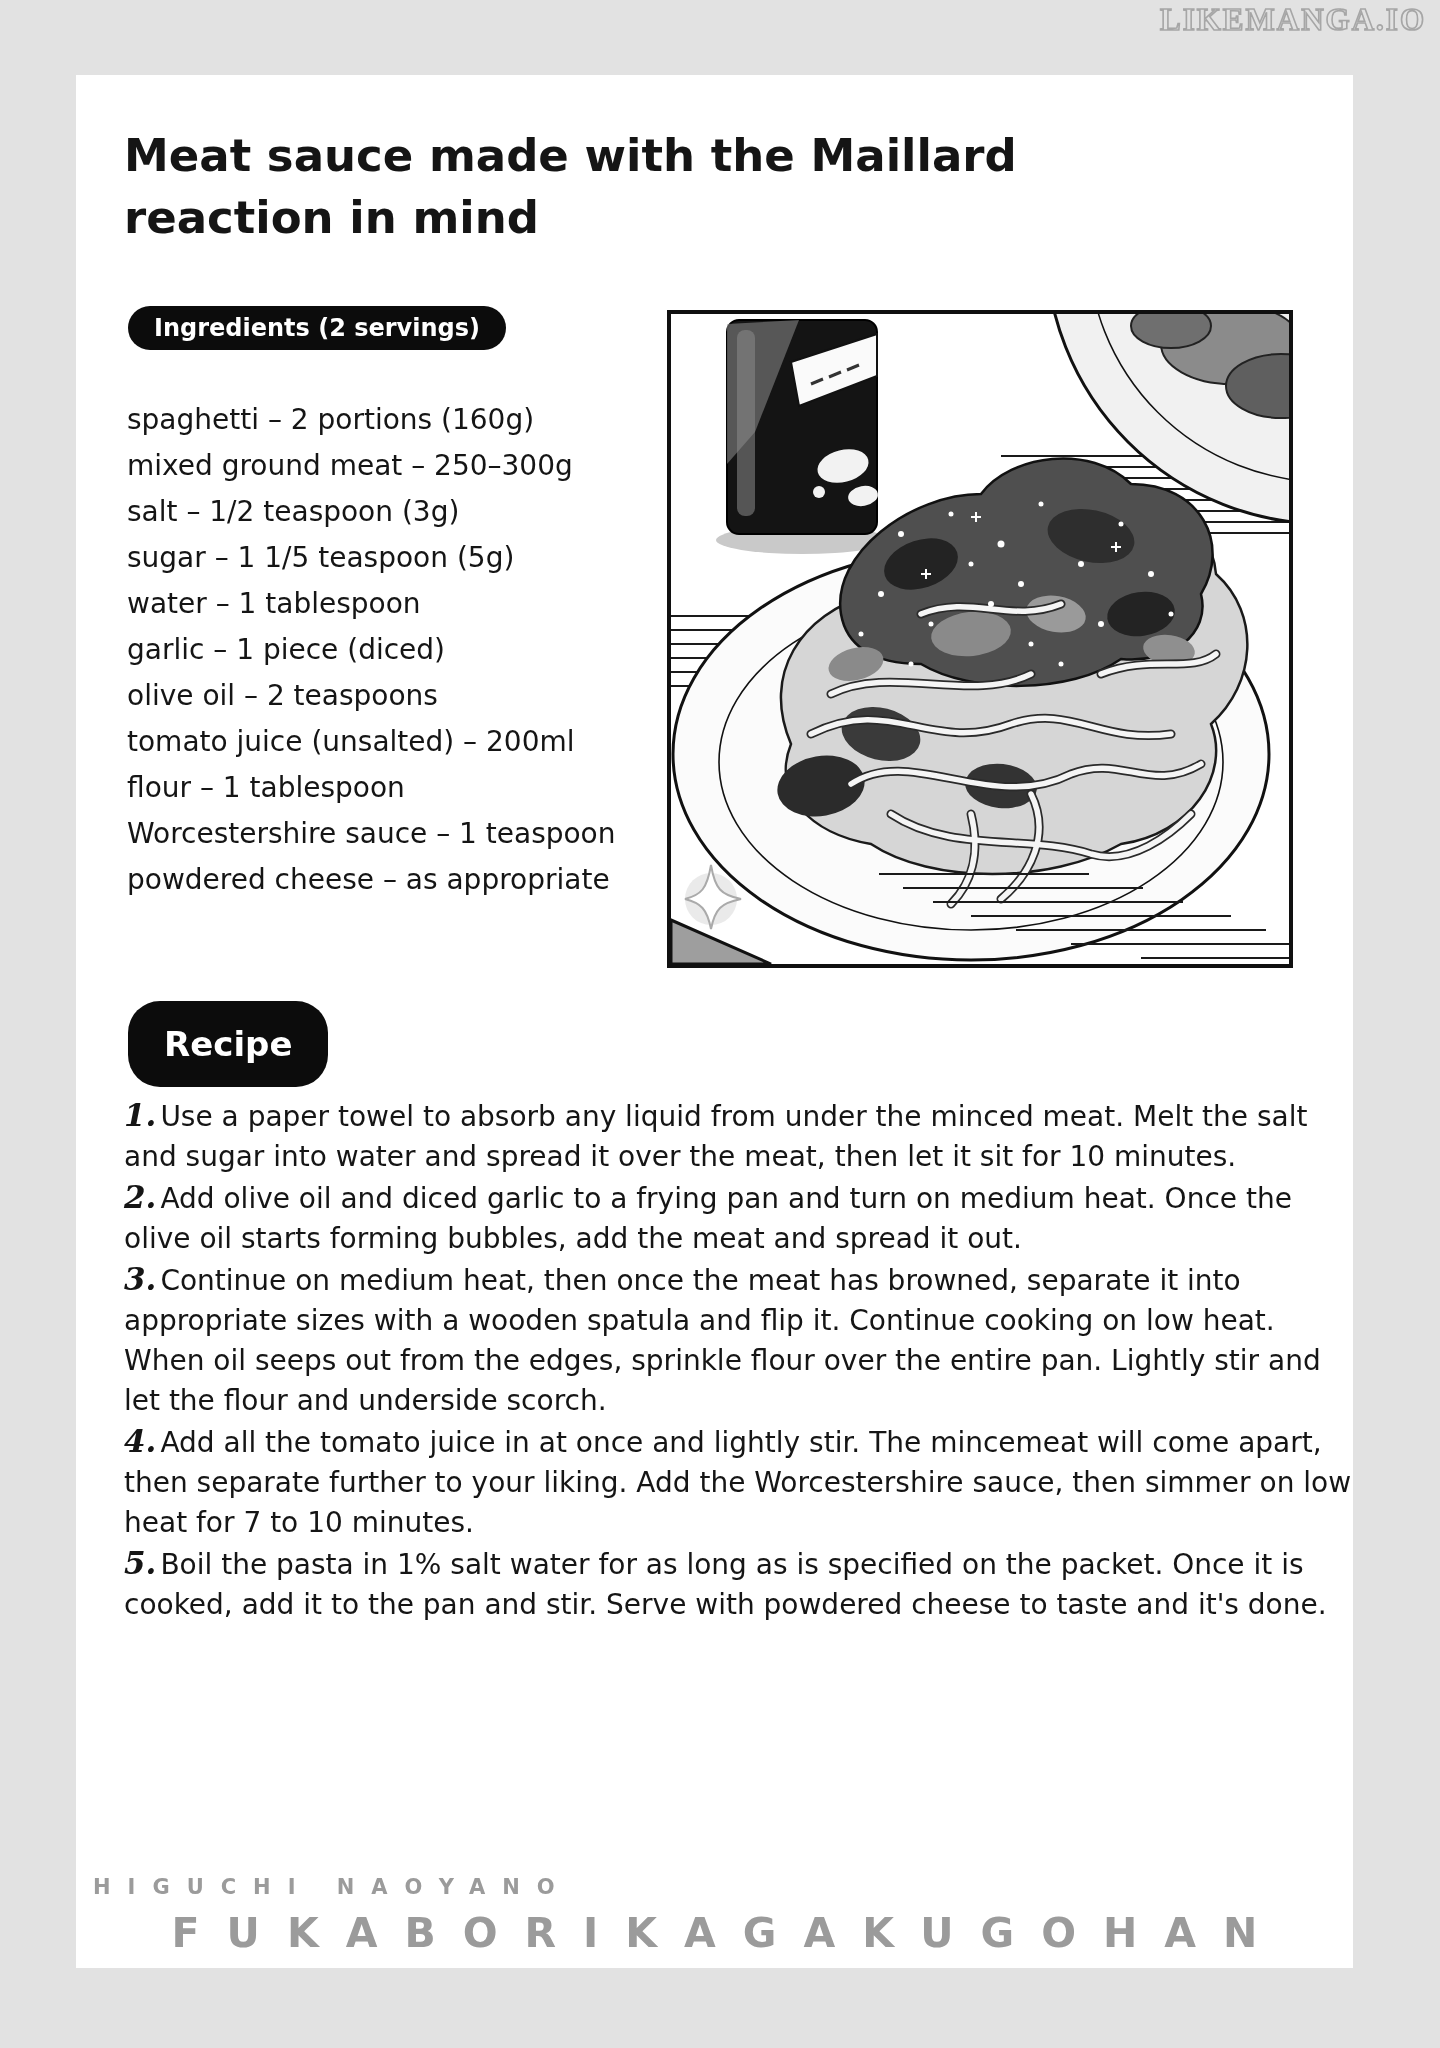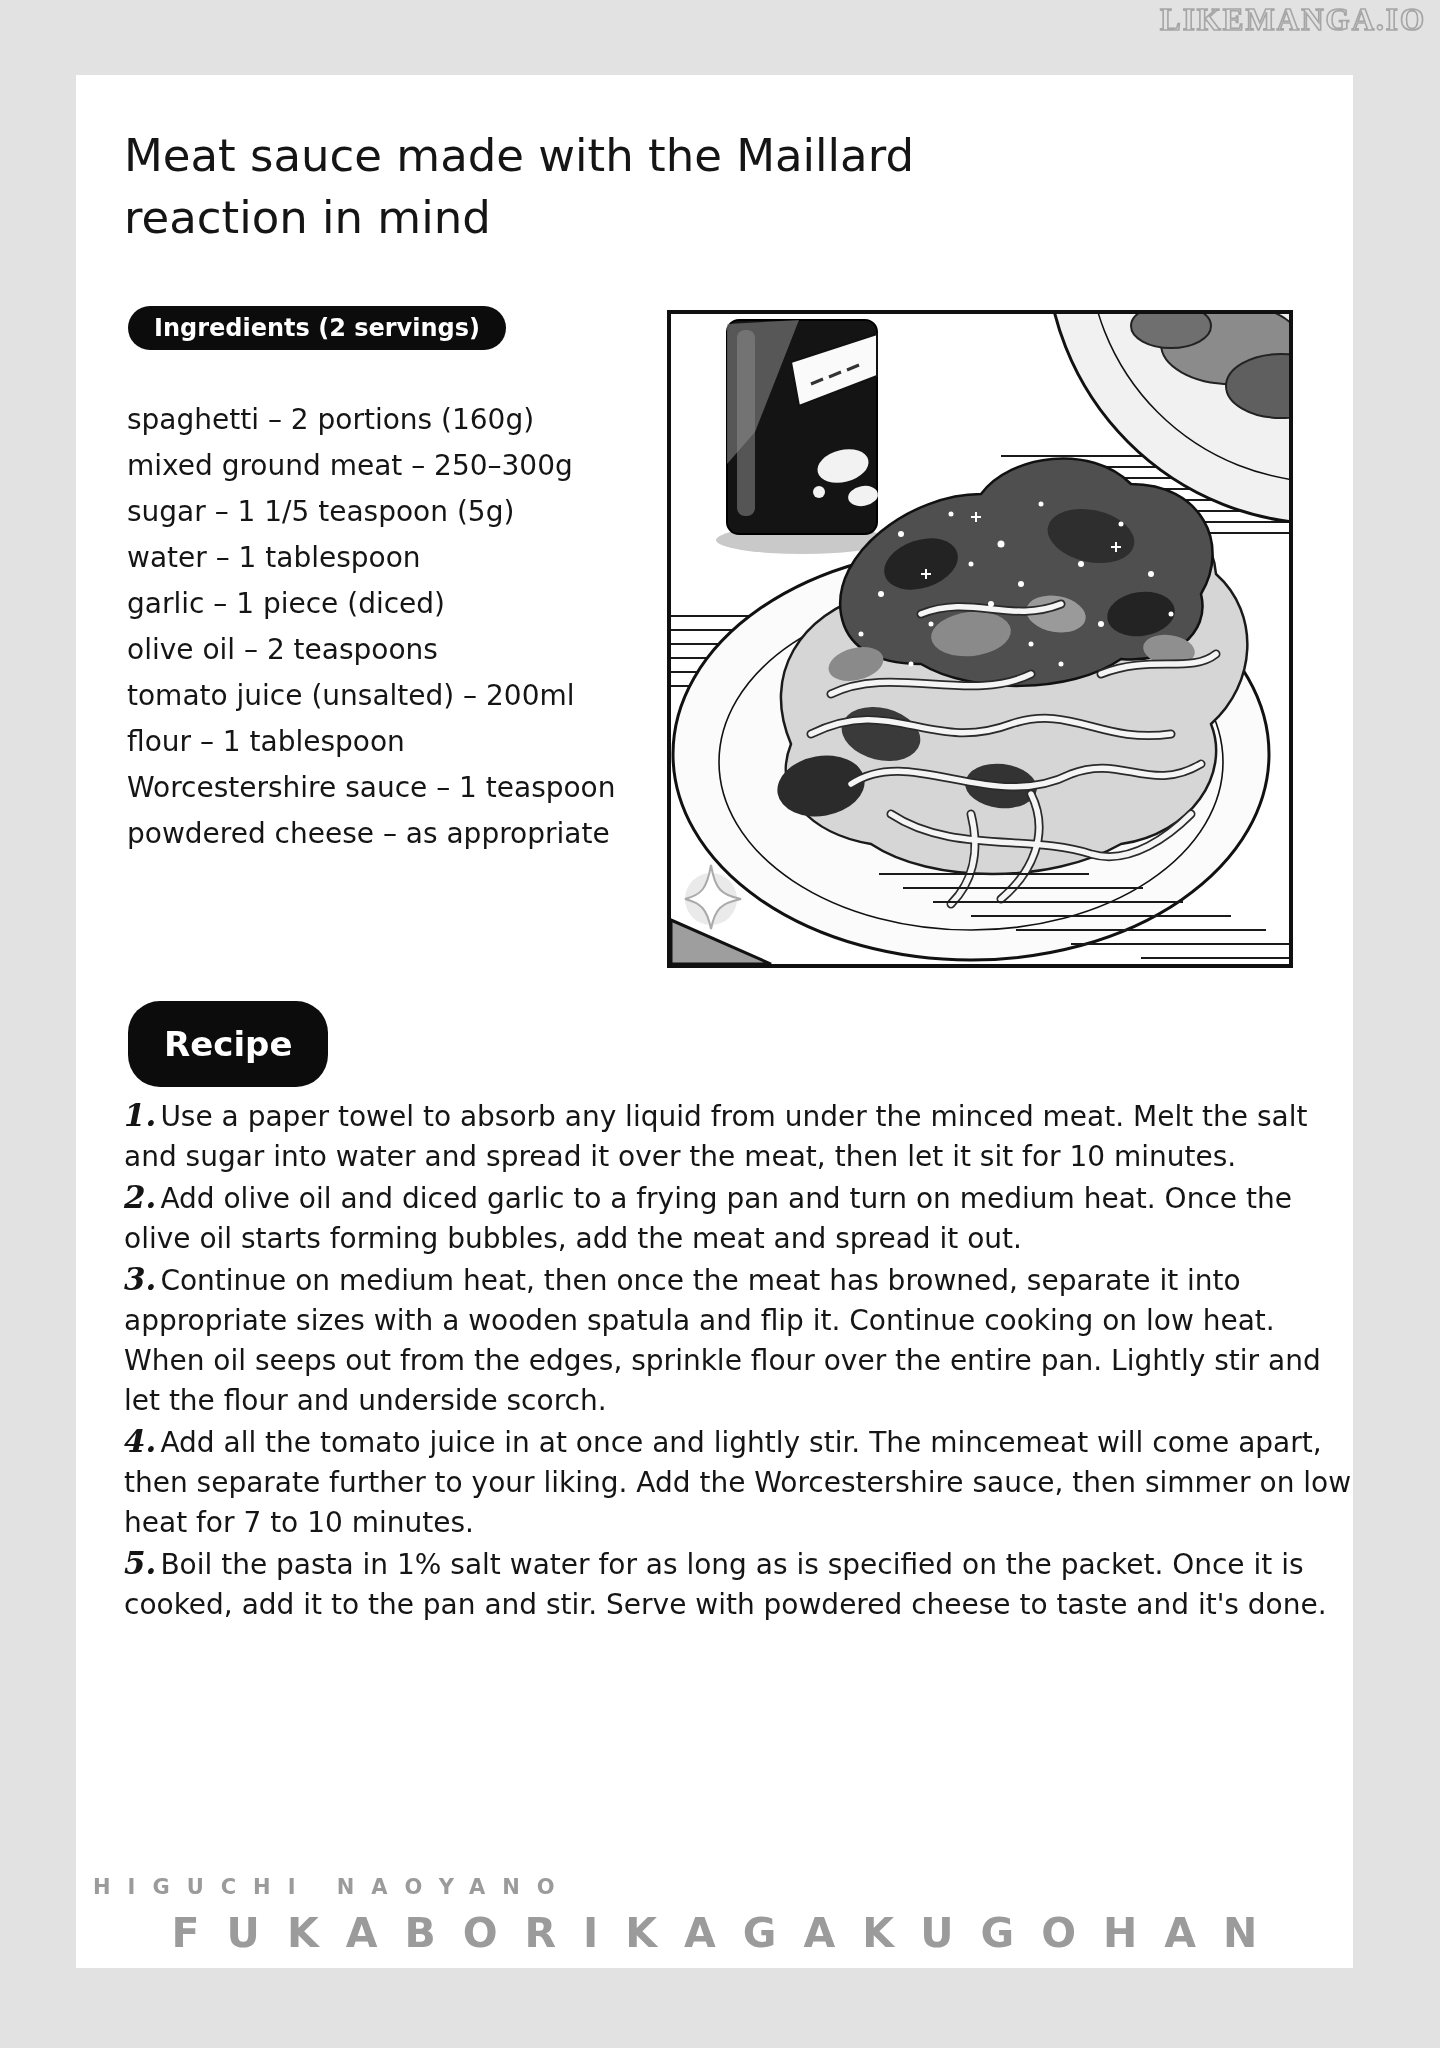--- a/index.html
+++ b/index.html
@@ -24,21 +24,21 @@
     font-weight:bold;font-size:31px;letter-spacing:2px;
     color:transparent;-webkit-text-stroke:1.6px var(--watermark_outline);
     text-shadow:0 0 0 rgba(0,0,0,0);
   }
   .page{
     position:absolute;left:76px;top:75px;width:1277px;height:1893px;
     background:var(--page);
   }
   .title{
     position:absolute;left:48px;top:50px;width:1010px;
-    font-weight:normal;font-size:45px;line-height:62px;color:var(--ink);
+    font-weight:bold;font-size:45px;line-height:62px;color:var(--ink);
   }
   .title span{display:block;}
   .pill{
     position:absolute;display:inline-block;
     background:var(--badge);color:#fff;font-weight:bold;
     border-radius:30px;white-space:nowrap;
   }
   .pill-ingredients{left:52px;top:231px;font-size:24px;padding:8px 26px;}
   .pill-recipe{left:52px;top:926px;font-size:34px;padding:23px 36px;border-radius:32px;}
   .ingredients{
@@ -85,20 +85,21 @@
     </h1>
 
     <div class="pill pill-ingredients">Ingredients (2 servings)</div>
 
     <ul class="ingredients">
 
         <li class="ingredient">spaghetti – 2 portions (160g)</li>
 
         <li class="ingredient">mixed ground meat – 250–300g</li>
 
+        <li class="ingredient">salt – 1/2 teaspoon (3g)</li>
 
         <li class="ingredient">sugar – 1 1/5 teaspoon (5g)</li>
 
         <li class="ingredient">water – 1 tablespoon</li>
 
         <li class="ingredient">garlic – 1 piece (diced)</li>
 
         <li class="ingredient">olive oil – 2 teaspoons</li>
 
         <li class="ingredient">tomato juice (unsalted) – 200ml</li>

